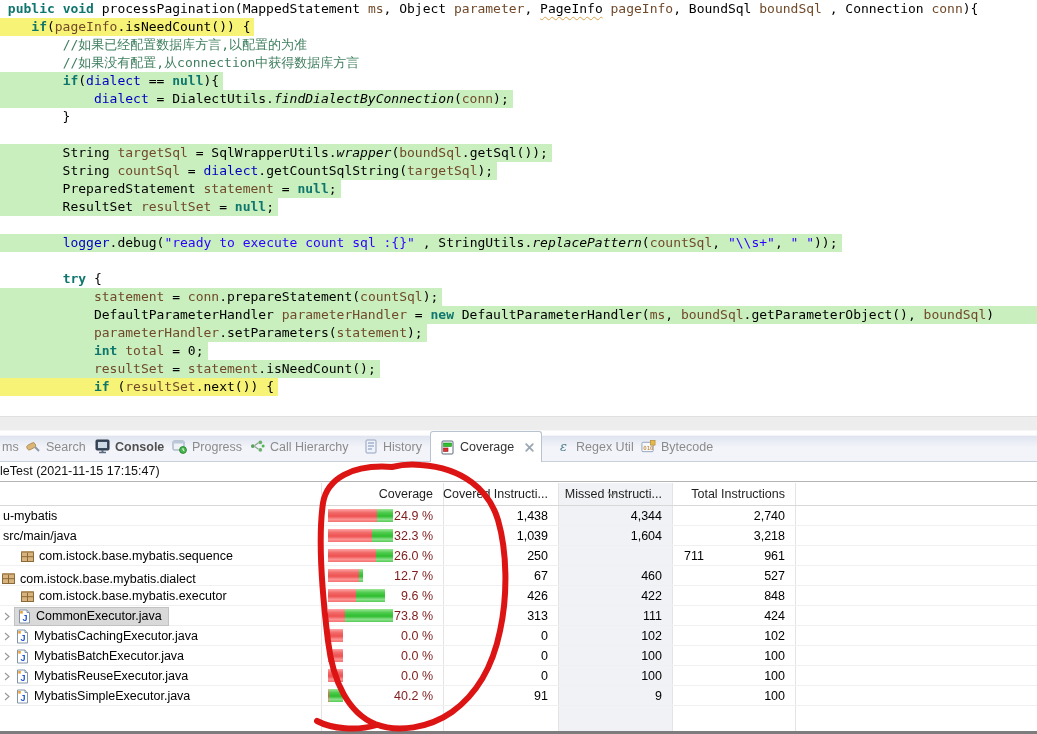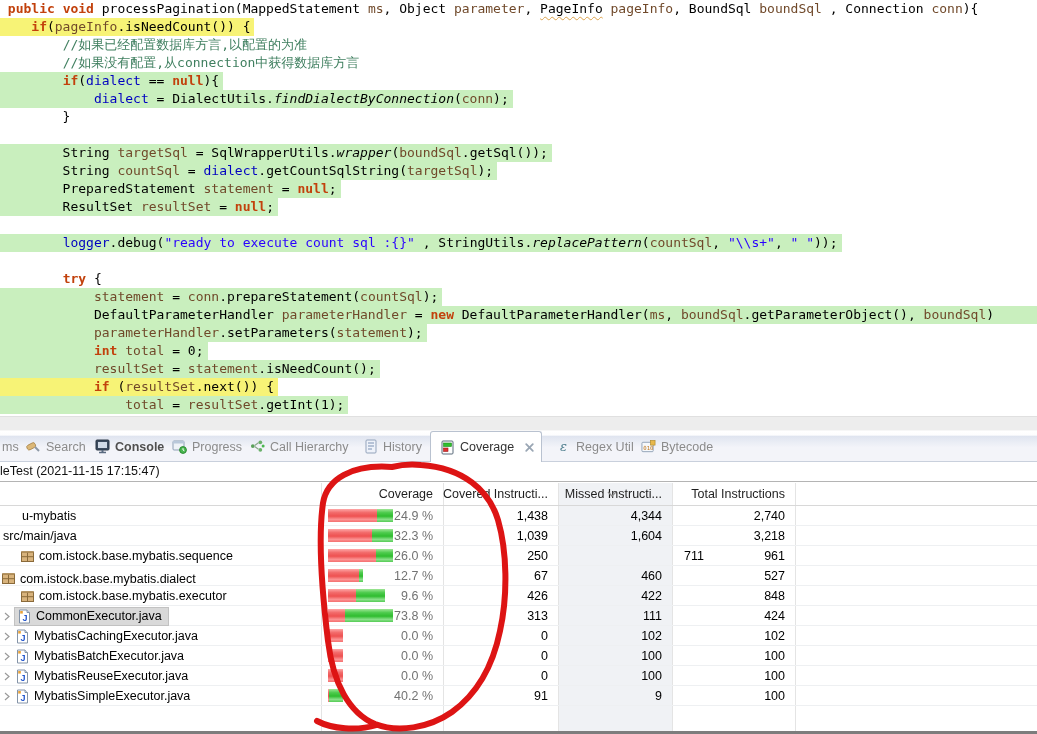--- a/index.html
+++ b/index.html
@@ -6,21 +6,21 @@
   html,body { width:1037px; height:734px; overflow:hidden; background:#fff; }
   #screen { position:relative; width:1037px; height:734px; font-family:"Liberation Sans",sans-serif; }
 
   
   #editor { position:absolute; left:0; top:0; width:1037px; height:416px; background:#fff; overflow:hidden; }
   .code-line { height:18px; white-space:pre; font-family:"DejaVu Sans Mono",monospace; font-size:13px; line-height:18px; color:#000; }
   .code-line .lw { display:inline-block; height:18px; line-height:18px; padding-right:4px; }
   .hl-g .lw { background:#c9efbe; }
   .hl-y .lw { background:#f7f376; }
   .w-full .lw { display:block; width:100%; }
-  .tok-k { color:#c2410c; font-weight:bold; }
+  .tok-k { color:#0f766e; font-weight:bold; }
   .tok-c { color:#3f7f5f; }
   .tok-s { color:#2a00ff; }
   .tok-f { color:#0000c0; }
   .tok-v { color:#70492a; }
   .tok-m { font-style:italic; }
   .tok-w { text-decoration:underline wavy #dca24a; text-underline-offset:3px; text-decoration-thickness:1px; }
 
   #editor-strip { position:absolute; left:0; top:416px; width:1037px; height:15px; background:#ededed; border-top:1px solid #e0e0e0; border-bottom:1px solid #f7f7f7; }
 
   
@@ -48,21 +48,21 @@
   #sort-ind { position:absolute; left:606px; top:1px; }
   #tbody { position:absolute; left:0; top:24px; width:1037px; }
   .trow { position:absolute; left:0; width:1037px; height:20px; border-bottom:1px solid #eef0f2; }
   .tree { position:absolute; left:0; top:0; width:321px; height:20px; display:flex; align-items:center; font-size:12.5px; color:#000; white-space:nowrap; overflow:hidden; }
   .chev { width:14px; display:inline-flex; justify-content:center; flex:0 0 14px; }
   .ticon { display:inline-flex; width:16px; height:15px; margin-right:4px; flex:0 0 16px; align-items:center; justify-content:center; }
   .sel-wrap { display:inline-flex; align-items:center; background:#d9d9d9; border:1px solid #c2c2c2; padding:0 6px 0 1px; height:19px; }
   .bar { position:absolute; left:328px; top:3px; height:13px; display:flex; overflow:hidden; }
   .bar .red { height:100%; background:linear-gradient(180deg,#ffa7a7 0%,#f26a6a 28%,#ee5151 55%,#fb9292 80%,#f57070 100%); }
   .bar .grn { height:100%; background:linear-gradient(180deg,#9fe696 0%,#4ecb4e 28%,#2fbc2f 55%,#8ae08a 80%,#55cc55 100%); }
-  .pct { position:absolute; left:321px; top:0; width:117px; height:20px; line-height:20px; text-align:right; font-size:12.5px; color:#737373; }
+  .pct { position:absolute; left:321px; top:0; width:117px; height:20px; line-height:20px; text-align:right; font-size:12.5px; color:#7f1d1d; }
   .num { position:absolute; top:0; height:20px; line-height:20px; text-align:right; font-size:12.5px; color:#000; }
   .n-cov { left:443px; width:110px; }
   .n-mis { left:558px; width:109px; }
   .n-tot { left:672px; width:118px; }
 
   #annotation { position:absolute; left:0; top:0; width:1037px; height:734px; pointer-events:none; z-index:40; }
   #bottom-bar { position:absolute; left:0; top:731px; width:1037px; height:3px; background:#7d7d7d; }
 </style>
 </head>
 <body>
@@ -86,21 +86,20 @@
         <div class="code-line"></div>
         <div class="code-line hl-g"><span class="lw"><span>        </span><span class="tok-f">logger</span><span>.debug(</span><span class="tok-s">"ready to execute count sql :{}"</span><span> , StringUtils.</span><span class="tok-m">replacePattern</span><span>(</span><span class="tok-v">countSql</span><span>, </span><span class="tok-s">"\\s+"</span><span>, </span><span class="tok-s">" "</span><span>));</span></span></div>
         <div class="code-line"></div>
         <div class="code-line"><span class="lw"><span>        </span><span class="tok-k">try</span><span> {</span></span></div>
         <div class="code-line hl-g"><span class="lw"><span>            </span><span class="tok-v">statement</span><span> = </span><span class="tok-v">conn</span><span>.prepareStatement(</span><span class="tok-v">countSql</span><span>);</span></span></div>
         <div class="code-line hl-g w-full"><span class="lw"><span>            DefaultParameterHandler </span><span class="tok-v">parameterHandler</span><span> = </span><span class="tok-k">new</span><span> DefaultParameterHandler(</span><span class="tok-v">ms</span><span>, </span><span class="tok-v">boundSql</span><span>.getParameterObject(), </span><span class="tok-v">boundSql</span><span>)</span></span></div>
         <div class="code-line hl-g"><span class="lw"><span>            </span><span class="tok-v">parameterHandler</span><span>.setParameters(</span><span class="tok-v">statement</span><span>);</span></span></div>
         <div class="code-line hl-g"><span class="lw"><span>            </span><span class="tok-k">int</span><span> </span><span class="tok-v">total</span><span> = 0;</span></span></div>
         <div class="code-line hl-g"><span class="lw"><span>            </span><span class="tok-v">resultSet</span><span> = </span><span class="tok-v">statement</span><span>.isNeedCount();</span></span></div>
         <div class="code-line hl-y"><span class="lw"><span>            </span><span class="tok-k">if</span><span> (</span><span class="tok-v">resultSet</span><span>.next()) {</span></span></div>
-        <div class="code-line hl-g"><span class="lw"><span>                </span><span class="tok-v">total</span><span> = </span><span class="tok-v">resultSet</span><span>.getInt(1);</span></span></div>
       </div>
   </div>
   <div id="editor-strip"></div>
 
   <div id="tabbar">
       <div class="tab" style="left: 2px;">
         <span>ms</span>
       </div>
       <div class="tab" style="left: 26px;">
         <span class="tabicon">
@@ -207,21 +206,21 @@
         <div class="hcell" style="left: 672px; width: 118px; padding-right: 5px;">Total Instructions</div>
       </div>
     <div id="sort-ind">
       <svg width="12" height="6" viewBox="0 0 12 6">
           <polyline points="2,1 6,5 10,1" fill="none" stroke="#8a8a8a" stroke-width="1.3"></polyline>
         </svg>
     </div>
     <div id="tbody">
         <div class="trow" style="top: 0px;">
           <div class="tree" style="padding-left: 3px;">
-            <span style="display: inline-flex; align-items: center; margin-left: 19px;">
+            <span style="display: inline-flex; align-items: center;">
               <span>u-mybatis</span>
             </span>
           </div>
           <div class="bar" style="width: 65px;">
             <div class="red" style="width: 75.1%;"></div>
             <div class="grn" style="width: 24.9%;"></div>
           </div>
           <div class="pct" style="padding-right: 5px;">24.9 %</div>
           <div class="num n-cov" style="padding-right: 5px;">1,438</div>
           <div class="num n-mis" style="padding-right: 5px;">4,344</div>

